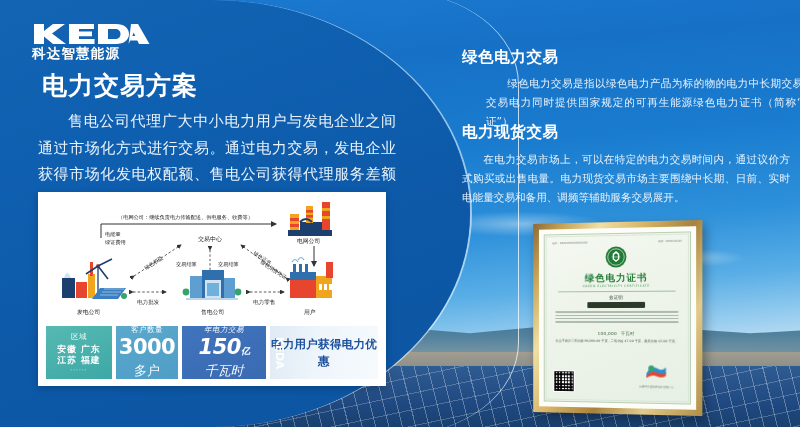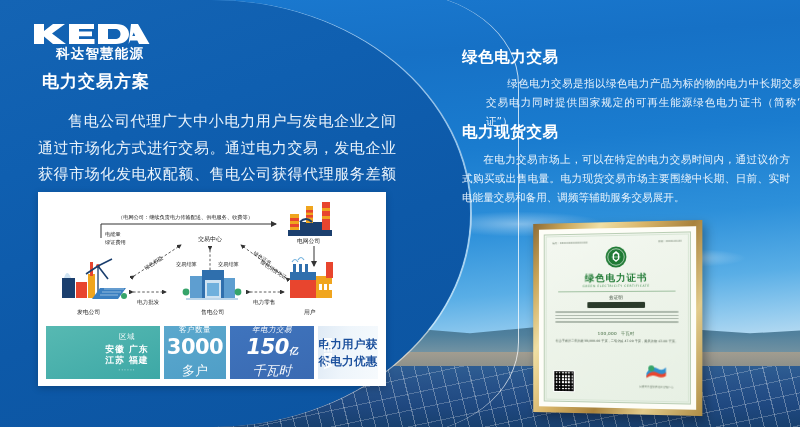--- a/index.html
+++ b/index.html
@@ -61,27 +61,27 @@
     border-right:1.5px solid rgba(255,255,255,.75);
     border-radius:0 300px 300px 0 / 0 230px 230px 0;
     pointer-events:none;
   }
 
   
   .logo{position:absolute;left:32px;top:22px;}
   .logo-mark{display:block;}
   .logo-sub{
     color:#ffffff;font-size:13.5px;font-weight:bold;letter-spacing:1.2px;
-    margin-top:1px;line-height:1;margin-left:24px;
+    margin-top:1px;line-height:1;
   }
 
   
   .title{
     position:absolute;left:42px;top:73px;
-    color:#fff;font-size:17px;font-weight:bold;letter-spacing:1px;line-height:1;
+    color:#fff;font-size:25px;font-weight:bold;letter-spacing:1px;line-height:1;
   }
   .lead{
     position:absolute;left:38px;top:108px;width:358px;
     color:#eaf3fb;font-size:15px;line-height:1.78;text-indent:2em;text-align:justify;
   }
 
   
   .card{
     position:absolute;left:38px;top:192px;width:348px;height:194px;
     background:#ffffff;box-shadow:0 2px 7px rgba(0,0,0,.22);
@@ -90,21 +90,21 @@
 
   
   .stats{
     position:absolute;left:8px;top:134px;width:332px;height:53px;
     display:flex;gap:4px;
   }
   .stat{
     position:relative;display:flex;flex-direction:column;align-items:center;
     justify-content:center;color:#fff;text-align:center;
   }
-  .stat.region{width:66px;background:linear-gradient(160deg,#57b9b2,#3da8a6);padding-left:48px;}
+  .stat.region{width:66px;background:linear-gradient(160deg,#57b9b2,#3da8a6);}
   .stat.cust{width:62px;background:linear-gradient(160deg,#5ba8cd,#4f9ec7);}
   .stat.vol{width:84px;background:linear-gradient(160deg,#3f74bd,#3a6ab2);font-style:italic;}
   .stat.badge{
     flex:1;background:linear-gradient(100deg,#dfeaf5,#eef5fb 45%,#f6fafd);
     justify-content:center;
   }
   .stat-label{font-size:7.5px;letter-spacing:.5px;margin-bottom:2px;opacity:.97;}
   .stat-big{font-size:8.8px;font-weight:bold;line-height:1.22;letter-spacing:1px;}
   .stat-dots{font-size:6px;letter-spacing:1px;opacity:.85;margin-top:1px;}
   .stat-num{font-size:21px;font-weight:bold;line-height:1;letter-spacing:-.5px;}

